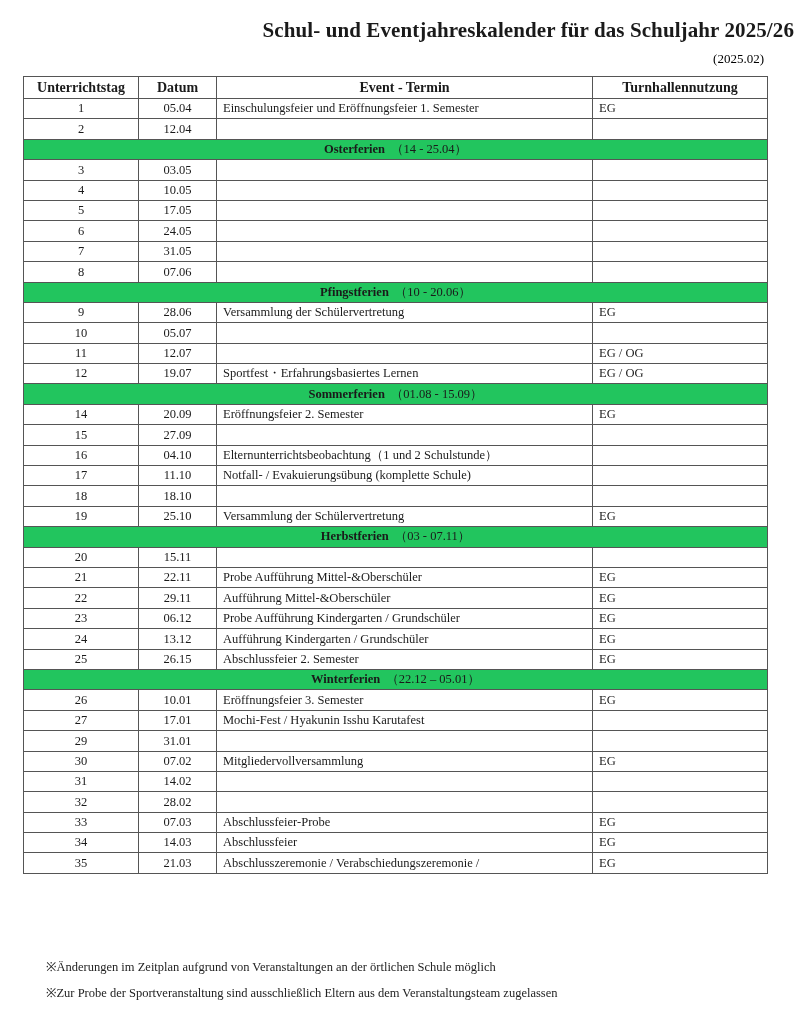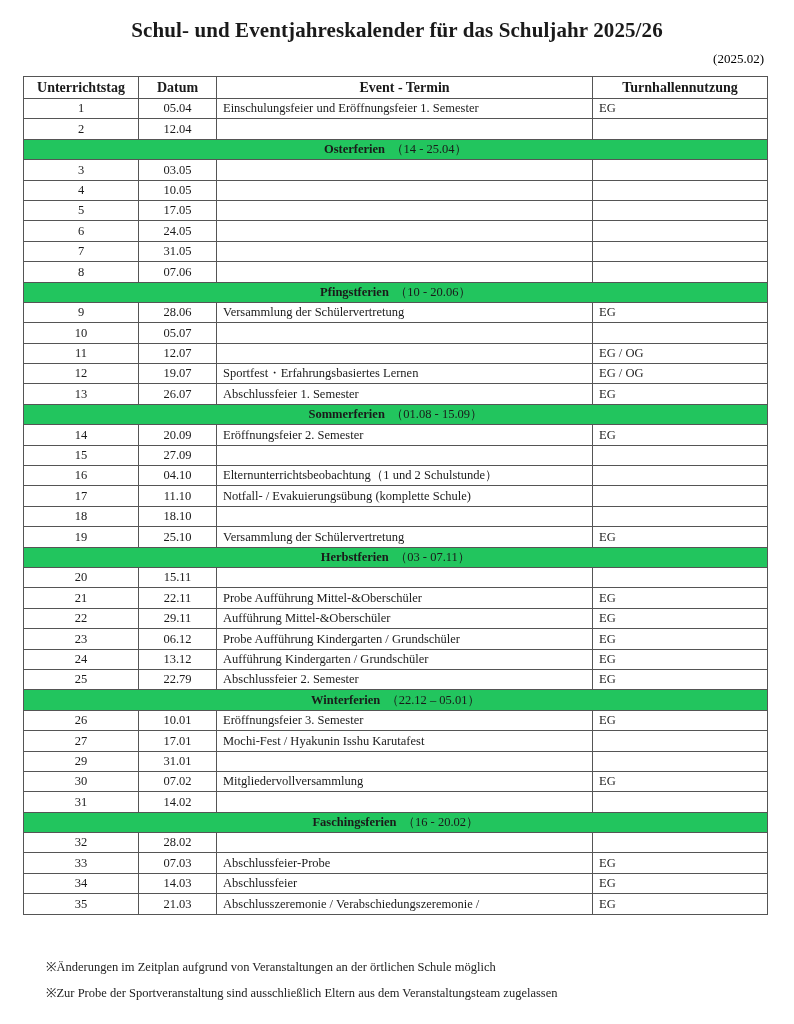--- a/index.html
+++ b/index.html
@@ -1,21 +1,21 @@
 <!DOCTYPE html>
 <html><head>
   <meta charset="utf-8">
   <style>
     html, body { margin: 0; padding: 0; background: #ffffff; }
     body {
       width: 794px; height: 1024px; position: relative; overflow: hidden;
       font-family: "DejaVu Serif", "Liberation Serif", serif; color: #1a1a1a;
     }
     .title {
-      position: absolute; left: 0; top: 18px; width: 794px; text-align: center;
+      position: absolute; left: 0; top: 18px; width: 794px; text-align: right;
       font-family: "Liberation Serif", serif; font-size: 21px; font-weight: bold; letter-spacing: 0.1px;
     }
     .version {
       position: absolute; right: 30px; top: 51px;
       font-family: "Liberation Serif", serif; font-size: 13px; color: #000000;
     }
     table.cal {
       position: absolute; left: 23px; top: 76px; width: 744px;
       border-collapse: collapse; table-layout: fixed;
       font-family: "Liberation Serif", serif; font-size: 12.5px;
@@ -131,26 +131,20 @@
         <td class="date">12.07</td>
         <td class="event"></td>
         <td class="gym">EG / OG</td>
       </tr>
       <tr>
         <td class="num">12</td>
         <td class="date">19.07</td>
         <td class="event">Sportfest・Erfahrungsbasiertes Lernen</td>
         <td class="gym">EG / OG</td>
       </tr>
-      <tr>
-        <td class="num">13</td>
-        <td class="date">26.07</td>
-        <td class="event">Abschlussfeier 1. Semester</td>
-        <td class="gym">EG</td>
-      </tr>
       <tr class="holiday">
         <td colspan="4"><span>Sommerferien</span><span class="range">（01.08 - 15.09）</span></td>
       </tr>
       <tr>
         <td class="num">14</td>
         <td class="date">20.09</td>
         <td class="event">Eröffnungsfeier 2. Semester</td>
         <td class="gym">EG</td>
       </tr>
       <tr>
@@ -211,21 +205,21 @@
         <td class="gym">EG</td>
       </tr>
       <tr>
         <td class="num">24</td>
         <td class="date">13.12</td>
         <td class="event">Aufführung Kindergarten / Grundschüler</td>
         <td class="gym">EG</td>
       </tr>
       <tr>
         <td class="num">25</td>
-        <td class="date">22.79</td>
+        <td class="date">26.15</td>
         <td class="event">Abschlussfeier 2. Semester</td>
         <td class="gym">EG</td>
       </tr>
       <tr class="holiday">
         <td colspan="4"><span>Winterferien</span><span class="range">（22.12 – 05.01）</span></td>
       </tr>
       <tr>
         <td class="num">26</td>
         <td class="date">10.01</td>
         <td class="event">Eröffnungsfeier 3. Semester</td>
@@ -247,23 +241,20 @@
         <td class="num">30</td>
         <td class="date">07.02</td>
         <td class="event">Mitgliedervollversammlung</td>
         <td class="gym">EG</td>
       </tr>
       <tr>
         <td class="num">31</td>
         <td class="date">14.02</td>
         <td class="event"></td>
         <td class="gym"></td>
-      </tr>
-      <tr class="holiday">
-        <td colspan="4"><span>Faschingsferien</span><span class="range">（16 - 20.02）</span></td>
       </tr>
       <tr>
         <td class="num">32</td>
         <td class="date">28.02</td>
         <td class="event"></td>
         <td class="gym"></td>
       </tr>
       <tr>
         <td class="num">33</td>
         <td class="date">07.03</td>

